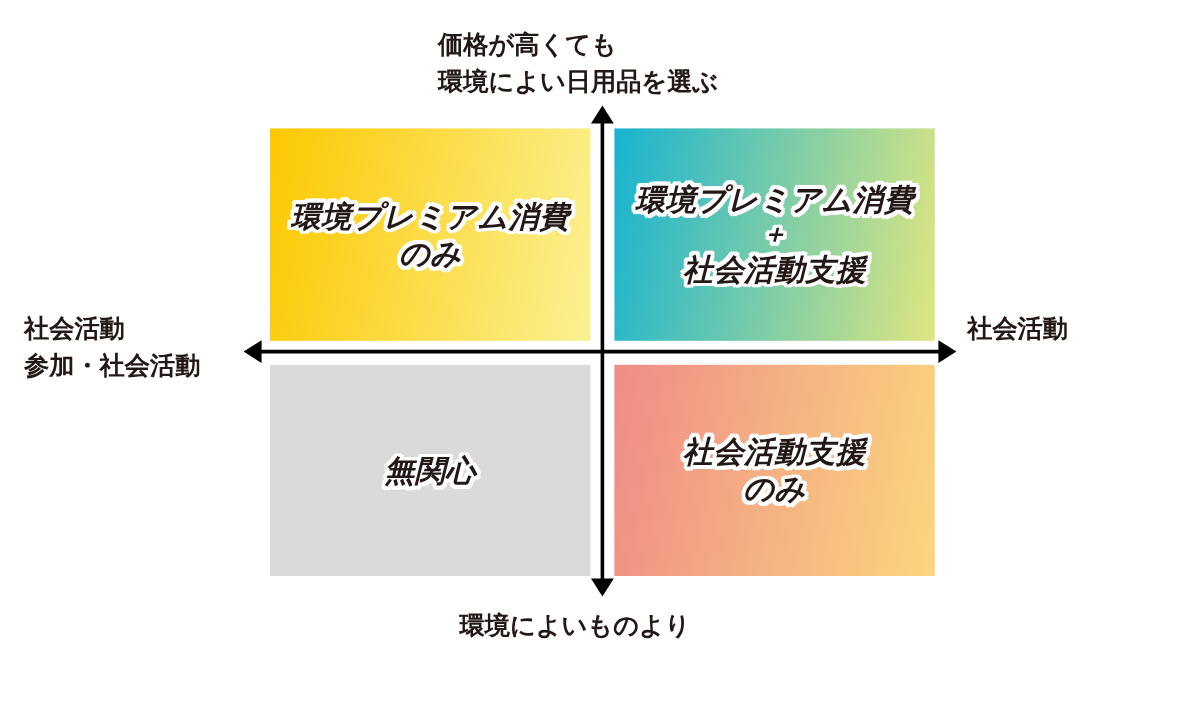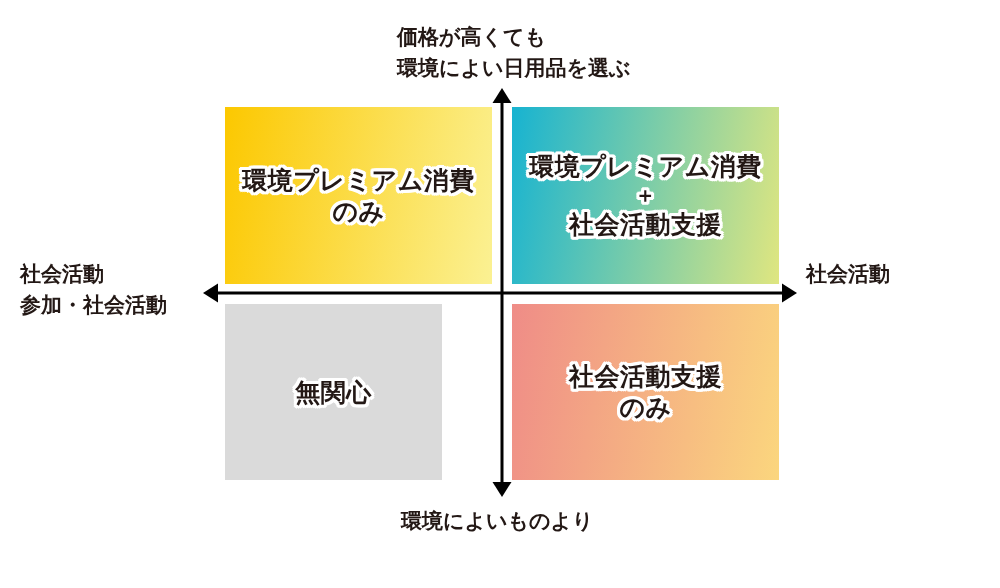--- a/index.html
+++ b/index.html
@@ -17,58 +17,59 @@
   }
   
   .quad {
     position: absolute;
     display: flex;
     align-items: center;
     justify-content: center;
   }
   .quad-tl { left: 225px; top: 107px; width: 267px; height: 177px; }
   .quad-tr { left: 512px; top: 107px; width: 267px; height: 177px; }
-  .quad-bl { left: 225px; top: 304px; width: 217px; height: 176px; }
+  .quad-bl { left: 225px; top: 304px; width: 267px; height: 176px; }
   .quad-br { left: 512px; top: 304px; width: 267px; height: 176px; }
 
   .q-label {
     text-align: center;
     font-weight: bold;
     font-size: 25px;
     line-height: 31px;
     color: var(--quadrant-text, #231815);
     letter-spacing: 0.5px;
     text-shadow:
       3px 0 0 var(--outline,#fff), -3px 0 0 var(--outline,#fff),
       0 3px 0 var(--outline,#fff), 0 -3px 0 var(--outline,#fff),
       2px 2px 0 var(--outline,#fff), -2px 2px 0 var(--outline,#fff),
       2px -2px 0 var(--outline,#fff), -2px -2px 0 var(--outline,#fff),
       3px 2px 0 var(--outline,#fff), -3px 2px 0 var(--outline,#fff),
       3px -2px 0 var(--outline,#fff), -3px -2px 0 var(--outline,#fff),
       2px 3px 0 var(--outline,#fff), -2px 3px 0 var(--outline,#fff),
       2px -3px 0 var(--outline,#fff), -2px -3px 0 var(--outline,#fff);
+    font-style: italic;
   }
   .q-line { display: block; }
   .q-plus {
     display: block;
     font-size: 21px;
     line-height: 27px;
   }
 
   
   .axis-label {
     position: absolute;
     font-weight: bold;
     font-size: 21px;
     line-height: 31px;
     color: var(--label-text, #231815);
     white-space: nowrap;
   }
-  .axis-label-top    { left: 365px; top: 22px; margin-left: 32px;  }
-  .axis-label-bottom { left: 383px; top: 506px; margin-left: 18px; }
+  .axis-label-top    { left: 365px; top: 22px;  }
+  .axis-label-bottom { left: 383px; top: 506px; }
   .axis-label-left   { left: 20px;  top: 259px; }
   .axis-label-right  { left: 806px; top: 259px; }
 
   .axes-svg {
     position: absolute;
     left: 0; top: 0;
     width: 1000px;
     height: 588px;
     pointer-events: none;
   }

